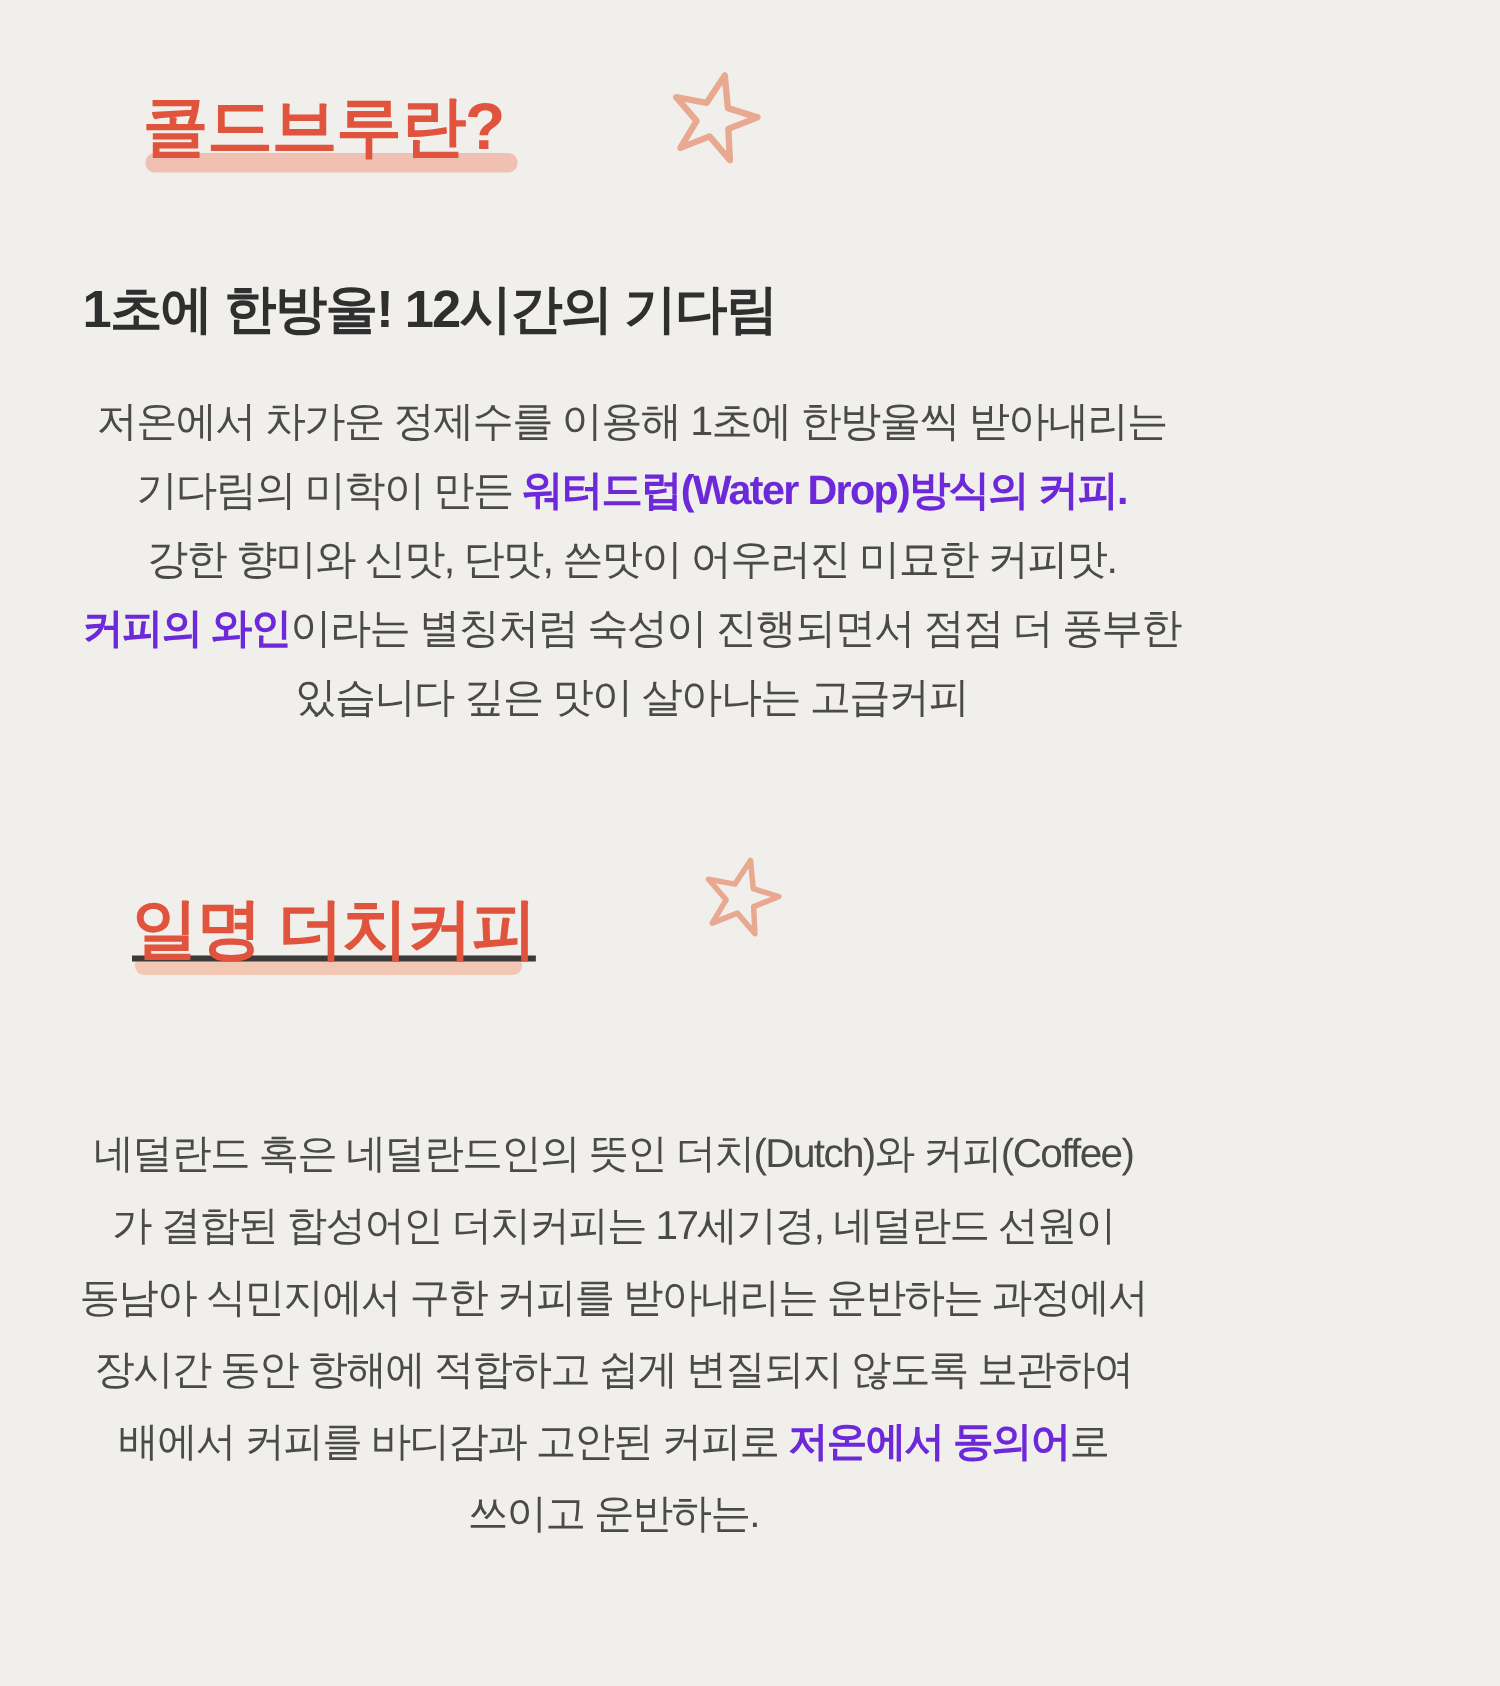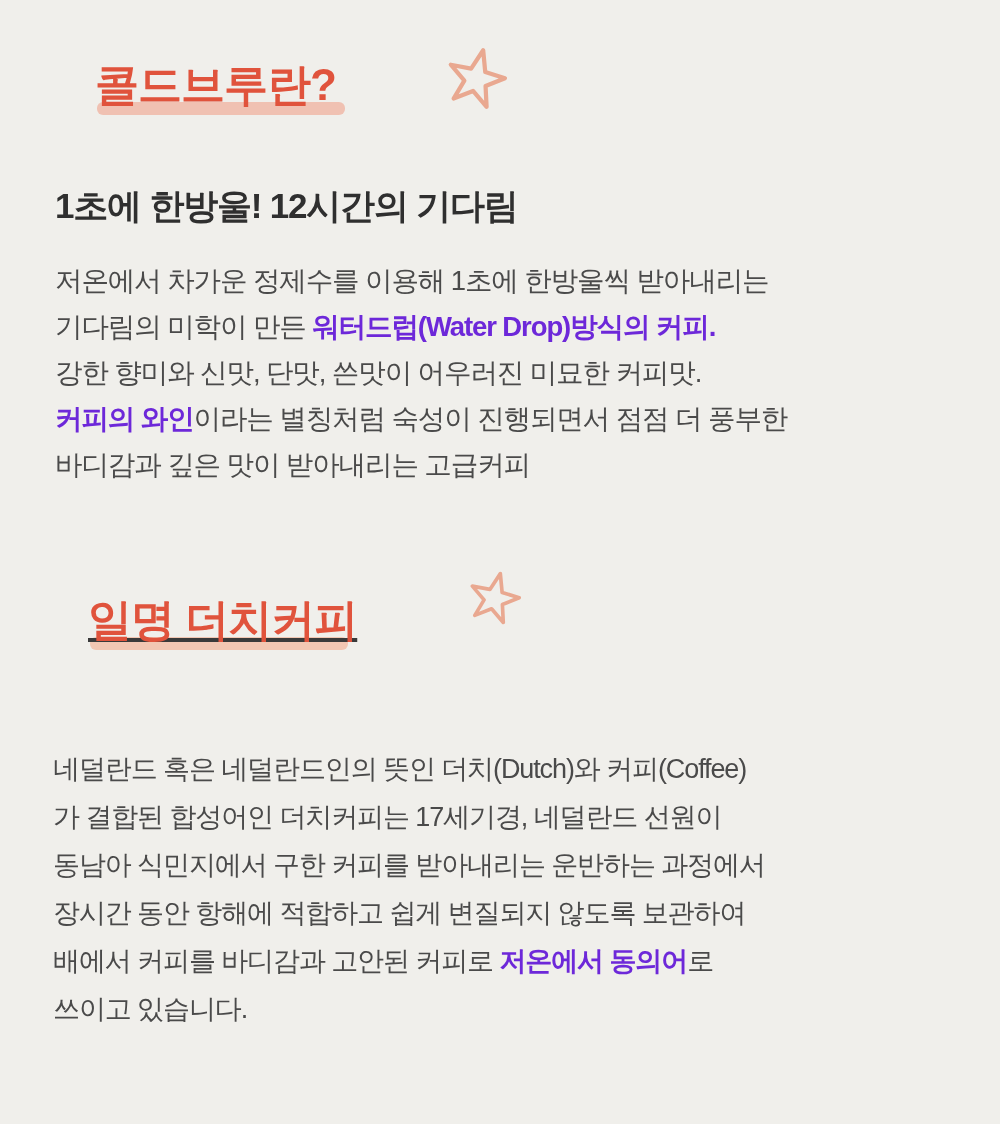--- a/index.html
+++ b/index.html
@@ -97,20 +97,21 @@
     text-align: center;
   }
 
   .para {
     position: absolute;
     font-size: 27.5px;
     line-height: 46px;
     letter-spacing: -1.1px;
     color: #4a4a4a;
     white-space: nowrap;
+    text-align: center;
   }
   #para1 {
     left: 55px;
     top: 258px;
   }
   #para2 {
     left: 53px;
     top: 745px;
     font-size: 27px;
     line-height: 48px;
@@ -136,33 +137,33 @@
     <div class="heading-text">콜드브루란?</div>
   </div>
 
   <div class="sub-title">1초에 한방울! 12시간의 기다림</div>
 
   <div class="para" id="para1">
       <span class="line"><span>저온에서 차가운 정제수를 이용해 1초에 한방울씩 받아내리는</span></span>
       <span class="line"><span>기다림의 미학이 만든 </span><span class="hl">워터드럽(Water Drop)방식의 커피.</span></span>
       <span class="line"><span>강한 향미와 신맛, 단맛, 쓴맛이 어우러진 미묘한 커피맛.</span></span>
       <span class="line"><span class="hl">커피의 와인</span><span>이라는 별칭처럼 숙성이 진행되면서 점점 더 풍부한</span></span>
-      <span class="line"><span>바디감과 깊은 맛이 받아내리는 고급커피</span></span>
+      <span class="line"><span>있습니다 깊은 맛이 살아나는 고급커피</span></span>
     </div>
 
   <div class="heading-block" id="heading2">
     <div class="heading-underline"></div>
     <svg class="star-doodle" id="star2" viewBox="0 0 100 100">
       <path d="M50 8 L62 42 L96 44 L68 64 L78 97 L50 77 L22 97 L32 64 L4 44 L38 42 Z" fill="none" stroke="#e9a58c" stroke-width="7" stroke-linejoin="round" stroke-linecap="round" transform="rotate(14 50 50) scale(0.82) translate(11 11)"></path>
     </svg>
     <div class="heading-text">일명 더치커피</div>
   </div>
 
   <div class="para" id="para2">
       <span class="line"><span>네덜란드 혹은 네덜란드인의 뜻인 더치(Dutch)와 커피(Coffee)</span></span>
       <span class="line"><span>가 결합된 합성어인 더치커피는 17세기경, 네덜란드 선원이</span></span>
       <span class="line"><span>동남아 식민지에서 구한 커피를 받아내리는 운반하는 과정에서</span></span>
       <span class="line"><span>장시간 동안 항해에 적합하고 쉽게 변질되지 않도록 보관하여</span></span>
       <span class="line"><span>배에서 커피를 바디감과 고안된 커피로 </span><span class="hl">저온에서 동의어</span><span>로</span></span>
-      <span class="line"><span>쓰이고 있습니다.</span></span>
+      <span class="line"><span>쓰이고 운반하는.</span></span>
     </div>
 
 </div>
 
 </body></html>

